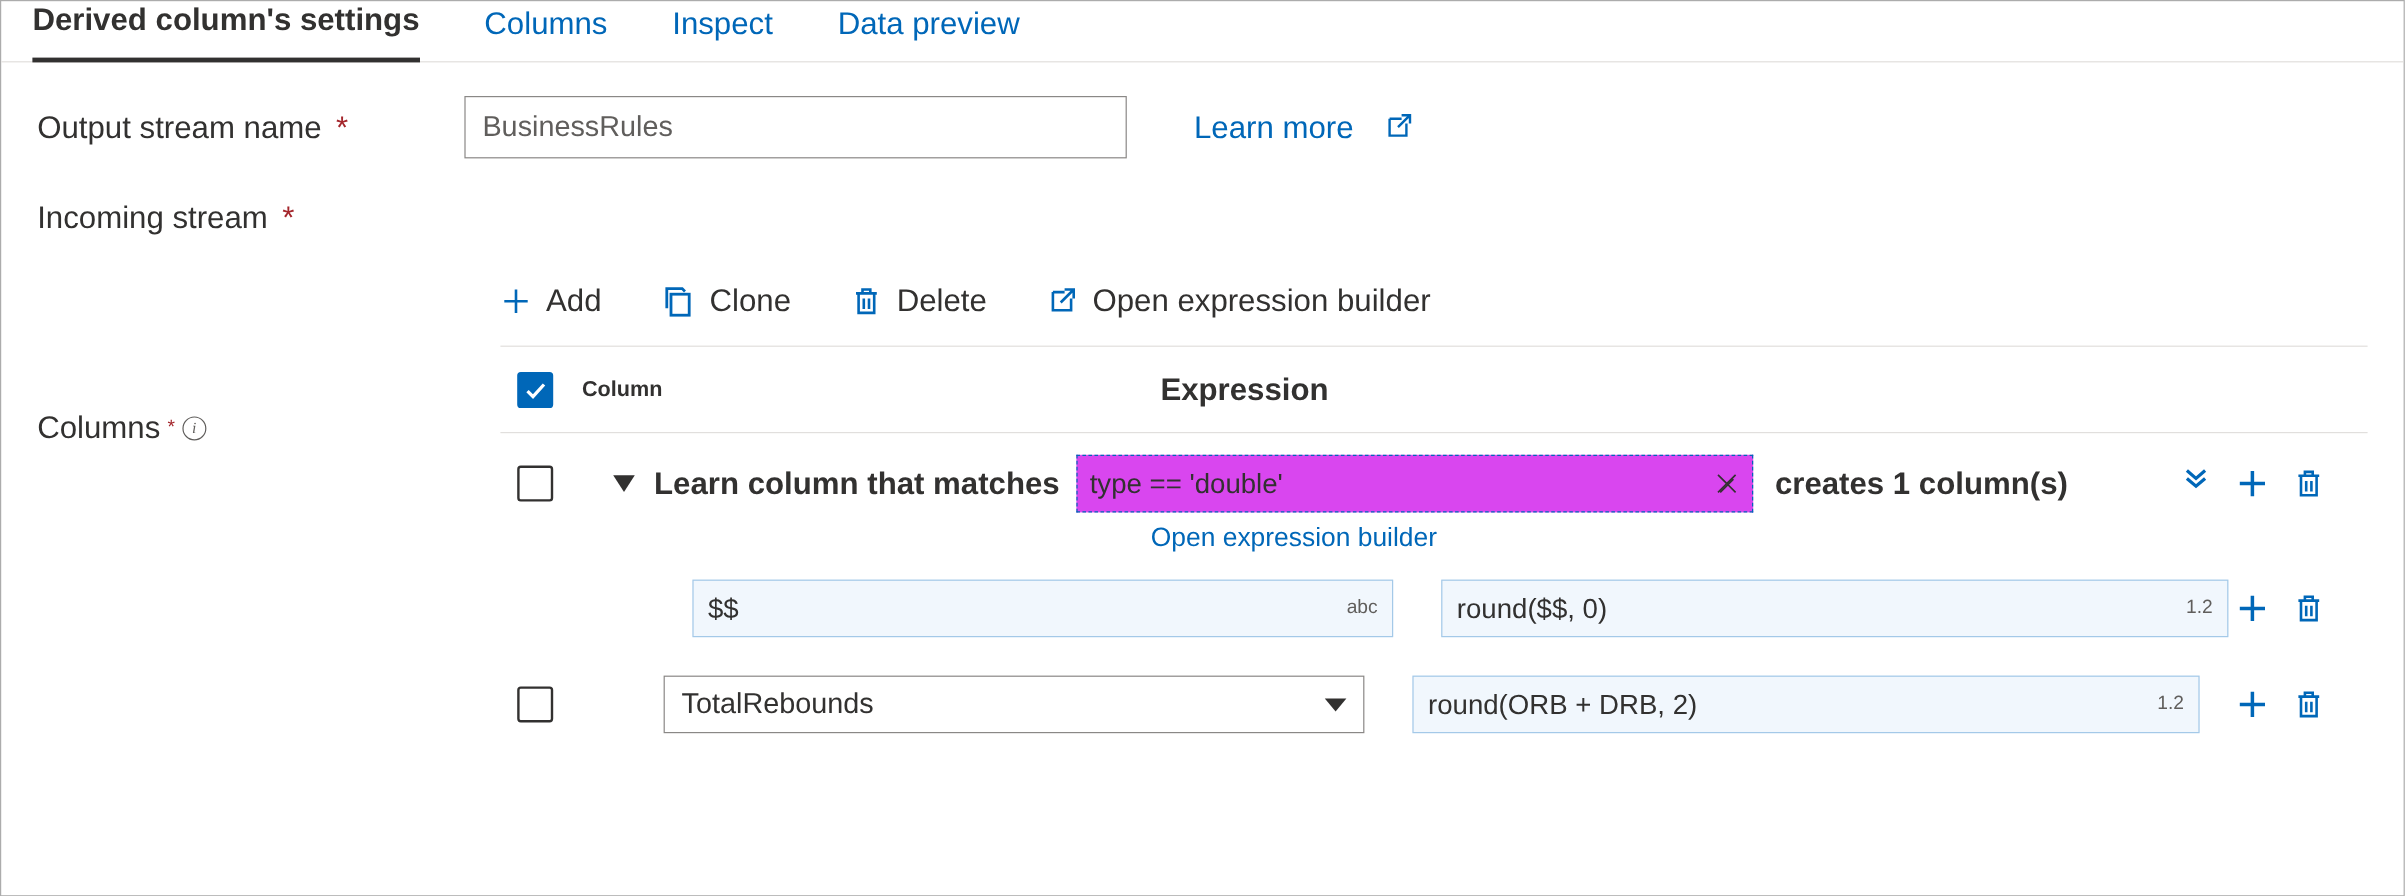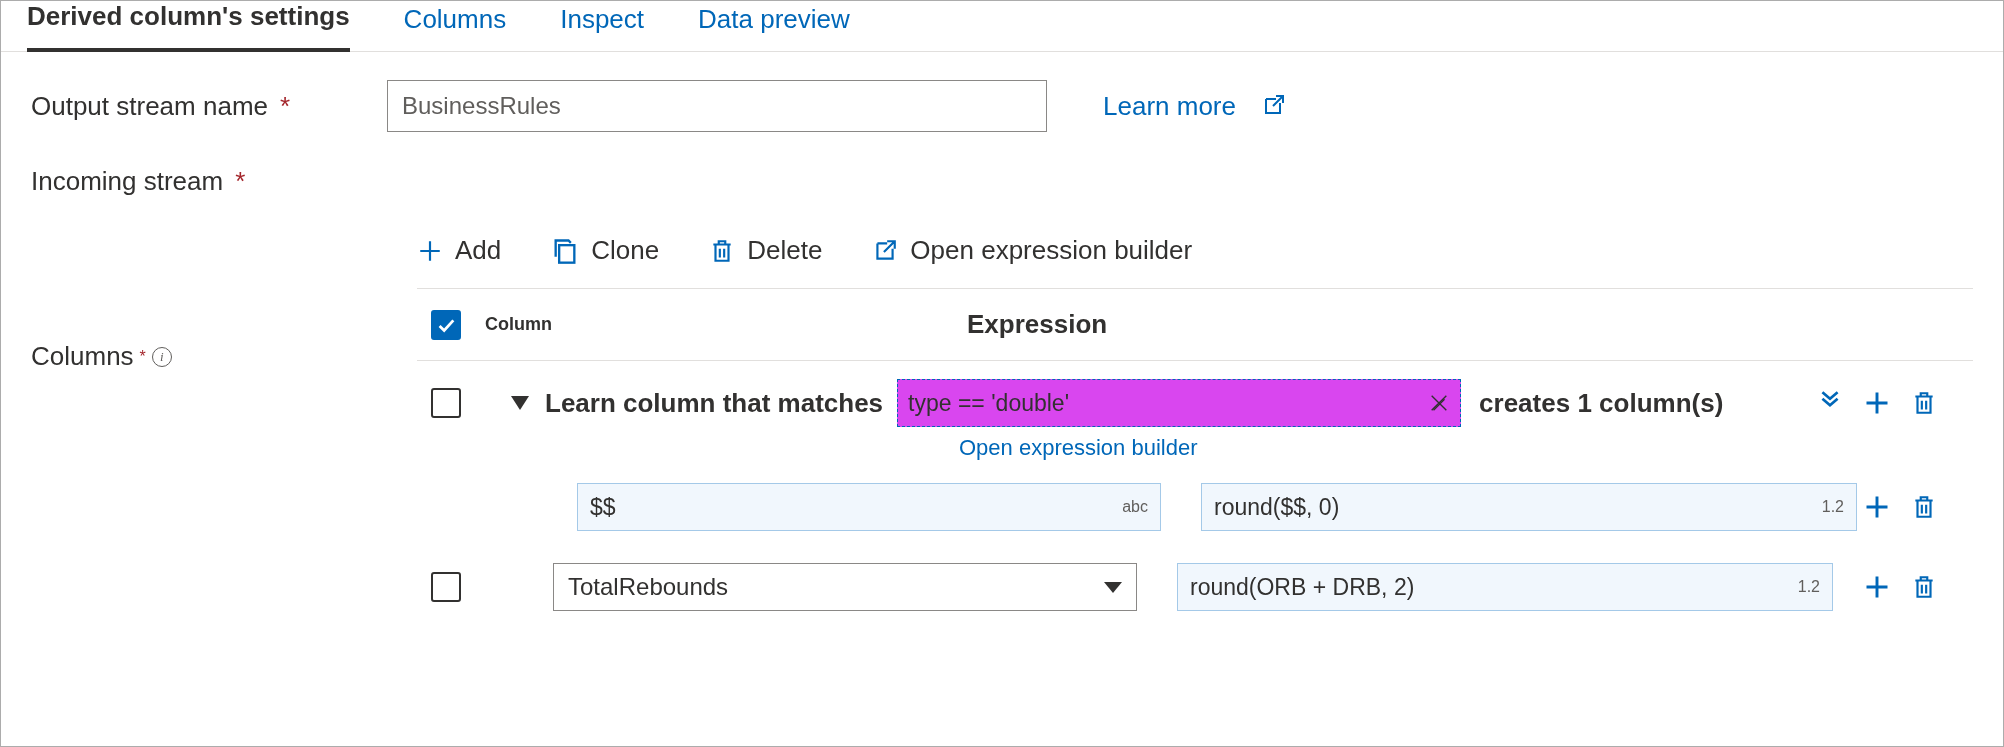--- a/index.html
+++ b/index.html
@@ -11,21 +11,21 @@
   .tab { font-size:26px; padding:0 0 16px 0; cursor:pointer; color:#0067b8; }
   .tab.active { color:#323130; font-weight:600; border-bottom:4px solid #323130; margin-bottom:-1px; }
 
   
   .form { padding:28px 30px 0 30px; }
   .row { display:flex; align-items:center; margin-bottom:34px; }
   .label { width:356px; font-size:26px; color:#323130; display:flex; align-items:center; gap:6px;}
   .req { color:#a4262c; margin-left:6px;}
   .info-icon { width:20px;height:20px;border:1.5px solid #605e5c;border-radius:50%;display:inline-flex;align-items:center;justify-content:center;font-size:13px;font-style:italic;color:#605e5c;font-family:serif;margin-left:6px;}
 
-  .textinput { width:660px; height:52px; border:1px solid #8a8886; font-size:24px; padding:0 14px; color:#605e5c; background:#fff;}
+  .textinput { width:552px; height:52px; border:1px solid #8a8886; font-size:24px; padding:0 14px; color:#605e5c; background:#fff;}
   .select { width:552px; height:52px; border:1px solid #8a8886; font-size:24px; padding:0 14px; display:flex; align-items:center; justify-content:space-between; cursor:pointer;}
   .chev { width:0;height:0;border-left:9px solid transparent;border-right:9px solid transparent;border-top:11px solid transparent; position:relative;}
   .chev-down::before{content:"";position:absolute;left:-11px;top:-14px;width:14px;height:14px;border-right:2px solid #323130;border-bottom:2px solid #323130;transform:rotate(45deg);}
   .learnmore { color:#0067b8; font-size:26px; margin-left:56px; display:flex; align-items:center; gap:25px; cursor:pointer;}
 
   
   .toolbar { display:flex; align-items:center; gap:50px; margin-left:386px; margin-bottom:22px;margin-top:38px;}
   .tbtn { display:flex; align-items:center; gap:12px; font-size:26px; cursor:pointer;}
   .icon { display:inline-flex; }
   .blue { color:#0067b8; stroke:#0067b8; fill:none;}

